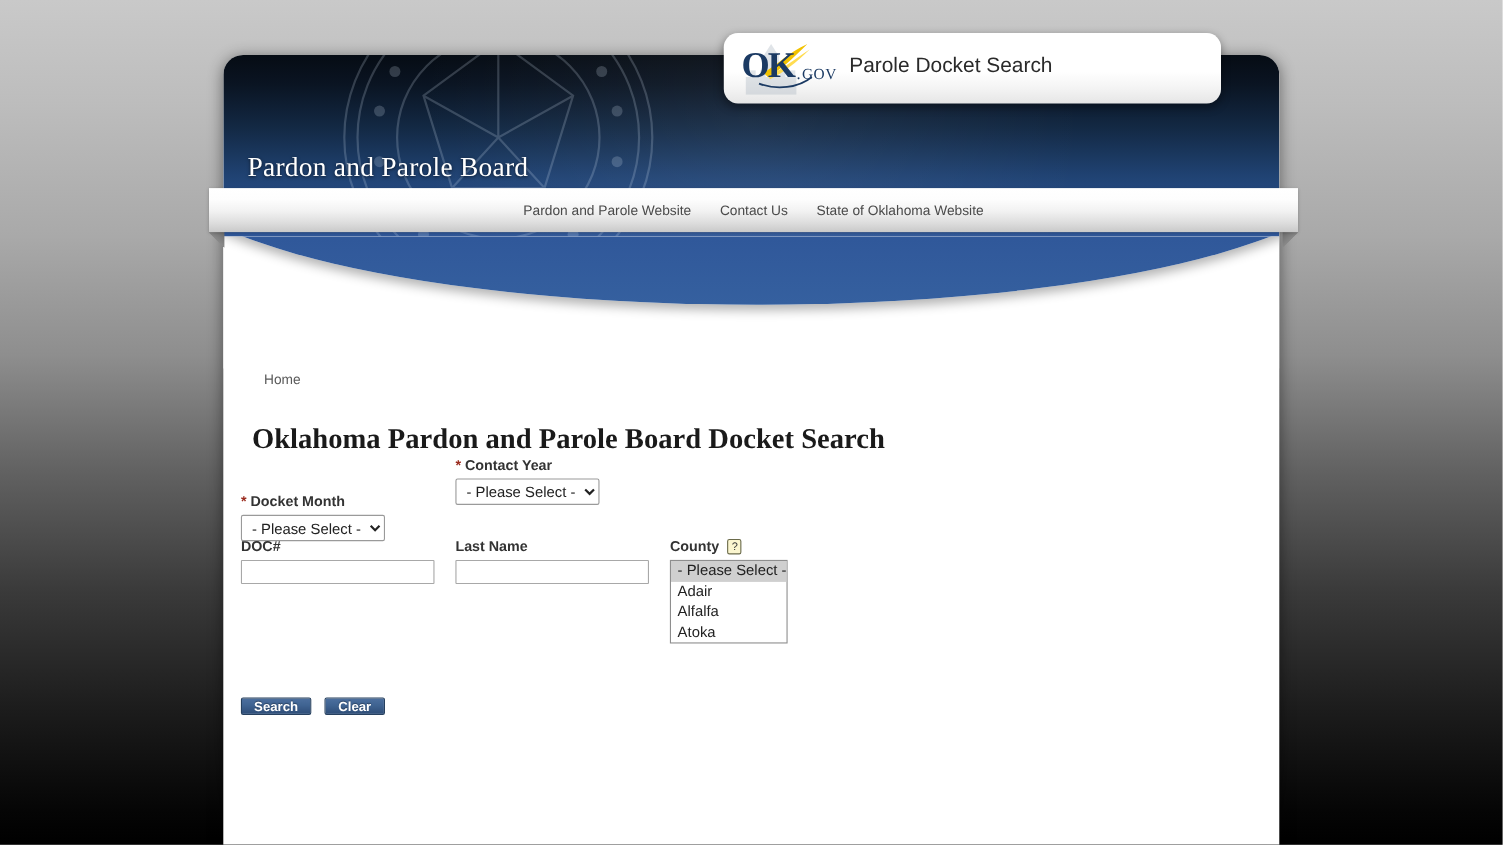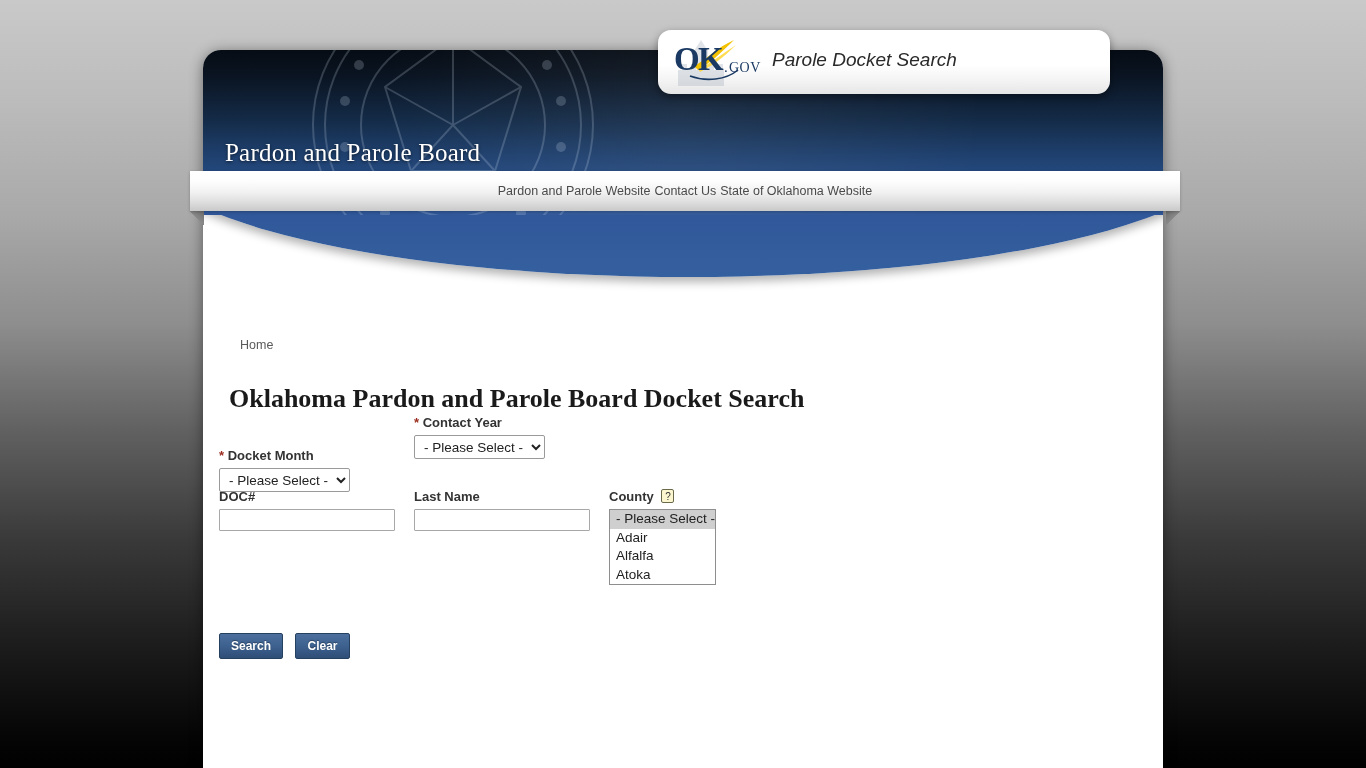--- a/index.html
+++ b/index.html
@@ -105,21 +105,20 @@
     position: absolute;
     left: 14px; top: 6px;
     width: 104px; height: 52px;
   }
   .badge-text {
     position: absolute;
     left: 114px; top: 19px;
     font-size: 19px;
     color: #2a2a2a;
     white-space: nowrap;
-    font-style: italic;
   }
 
   
   .nav-ribbon {
     position: absolute;
     left: 190px; top: 171px;
     width: 990px; height: 40px;
     background: linear-gradient(180deg,
       #ffffff 0%, #fdfdfd 26%, #f2f2f2 52%, #dedede 78%, #c9c9c9 100%);
     box-shadow: 0 1px 3px rgba(0,0,0,0.22);
@@ -139,20 +138,21 @@
     background: linear-gradient(135deg, #6b6b6b 0%, #8a8a8a 52%, rgba(140,140,140,0) 53%);
     z-index: 7;
   }
   .nav-links {
     position: absolute;
     left: 0; top: 0;
     width: 990px; height: 40px;
     display: flex;
     align-items: center;
     justify-content: center;
+    gap: 22px;
   }
   .nav-link {
     font-size: 12.5px;
     color: #4a4a4a;
     text-decoration: none;
     white-space: nowrap;
     cursor: pointer;
     padding: 2px 2px;
   }
 
@@ -252,21 +252,21 @@
   .btn-row { position: absolute; left: 16px; top: 283px; }
   .btn {
     font-family: "Liberation Sans", sans-serif;
     font-size: 12px;
     font-weight: bold;
     color: #ffffff;
     background: linear-gradient(180deg, #4c6f9e 0%, #3f6391 45%, #365783 75%, #2f4e78 100%);
     border: 1px solid #26405f;
     border-radius: 2px;
     padding: 0 11px;
-    height: 26px;
+    height: 16px;
     margin-right: 8px;
     cursor: pointer;
     text-shadow: 0 -1px 1px rgba(0,0,0,.35);
   }
 </style>
 </head>
 <body>
 
 <div id="stage">
 

